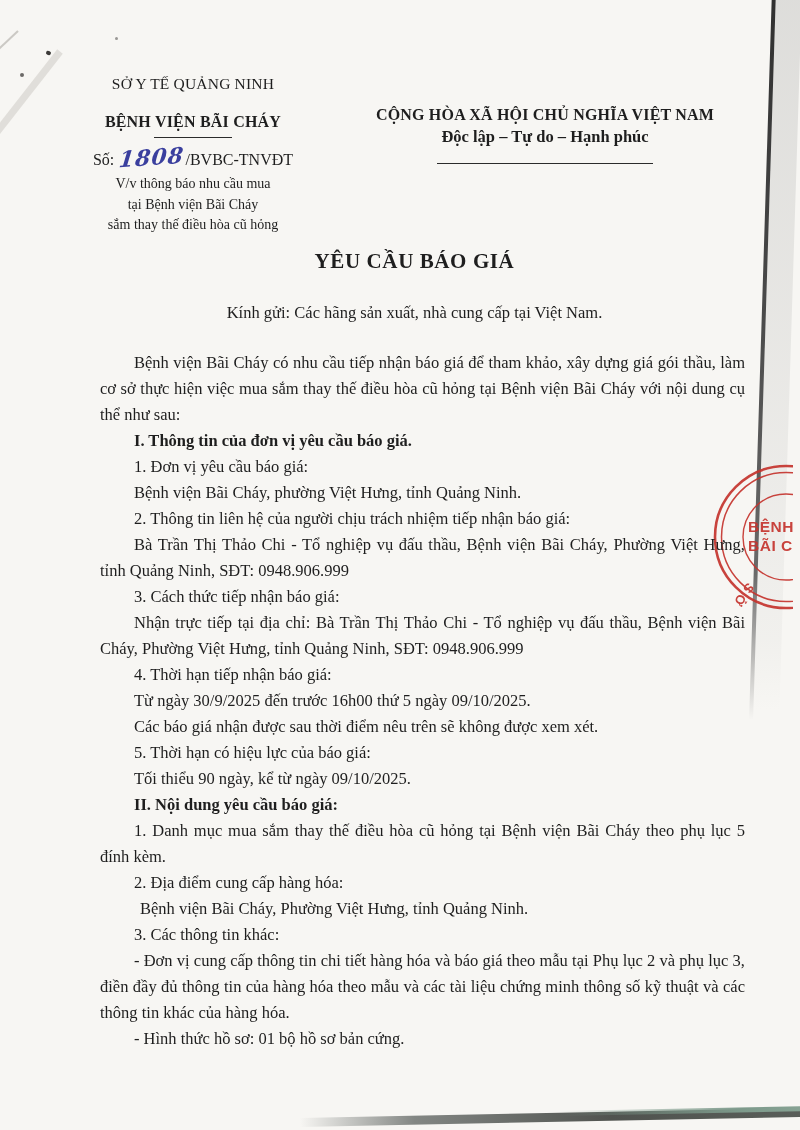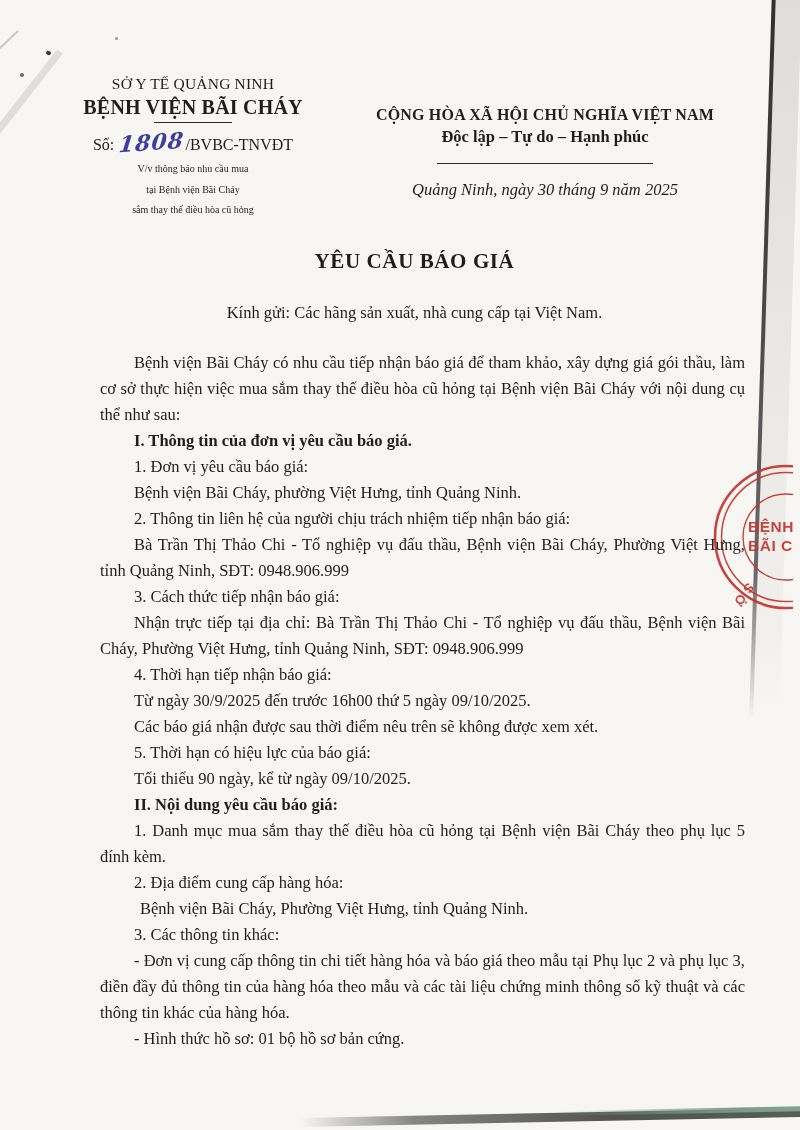--- a/index.html
+++ b/index.html
@@ -9,30 +9,30 @@
     background:#f7f6f3; overflow:hidden;
     color:#1e1e1e;
     font-family:"Liberation Serif","DejaVu Serif",serif;
   }
   
   .hdr-left {
     position:absolute; left:53px; top:73px; width:280px;
     text-align:center; line-height:22px;
   }
   .org-parent { font-size:15.5px; letter-spacing:.2px; }
-  .org-name   { font-size:20px; font-weight:bold; letter-spacing:.2px; margin-top:1px; }
+  .org-name   { font-size:16px; font-weight:bold; letter-spacing:.2px; margin-top:16px; }
   .org-rule   { width:78px; border-top:1.6px solid #2b2b2b; margin:4px auto 8px auto; }
   .doc-no     { font-size:16px; }
   .handnum {
     display:inline-block; font-family:"DejaVu Serif",serif;
     font-style:italic; font-weight:bold; font-size:22px;
     letter-spacing:1px; transform:rotate(-4deg) skewX(-10deg);
     margin:0 1px;
   }
-  .subject { font-size:10px; line-height:20.5px; margin-top:3px; }
+  .subject { font-size:14px; line-height:20.5px; margin-top:3px; }
 
   .hdr-right {
     position:absolute; left:345px; top:76px; width:400px; text-align:center;margin-top:30px;
   }
   .national { font-size:16px; font-weight:bold; letter-spacing:.2px; }
   .motto    { display:inline-block; font-size:16.5px; font-weight:bold;
               border-bottom:1.7px solid #2b2b2b; padding:1px 4px 16px 4px; margin-top:2px; }
   .place-date { font-style:italic; font-size:16.5px; margin-top:16px; }
 
   
@@ -131,21 +131,20 @@
     <div class="subject">
       <div>V/v thông báo nhu cầu mua</div>
       <div>tại Bệnh viện Bãi Cháy</div>
       <div>sắm thay thế điều hòa cũ hỏng</div>
     </div>
   </div>
 
   <div class="hdr-right">
     <div class="national">CỘNG HÒA XÃ HỘI CHỦ NGHĨA VIỆT NAM</div>
     <div><span class="motto">Độc lập – Tự do – Hạnh phúc</span></div>
-    <div class="place-date">Quảng Ninh, ngày 30 tháng 9 năm 2025</div>
   </div>
 
   <div class="doc-title">YÊU CẦU BÁO GIÁ</div>
   <div class="salutation">Kính gửi: Các hãng sản xuất, nhà cung cấp tại Việt Nam.</div>
 
   <div class="body-col">
     <div class="p">Bệnh viện Bãi Cháy có nhu cầu tiếp nhận báo giá để tham khảo, xây dựng giá gói thầu, làm cơ sở thực hiện việc mua sắm thay thế điều hòa cũ hỏng tại Bệnh viện Bãi Cháy với nội dung cụ thể như sau:</div>
     <div class="p p-b">I. Thông tin của đơn vị yêu cầu báo giá.</div>
     <div class="p">1. Đơn vị yêu cầu báo giá:</div>
     <div class="p">Bệnh viện Bãi Cháy, phường Việt Hưng, tỉnh Quảng Ninh.</div>

